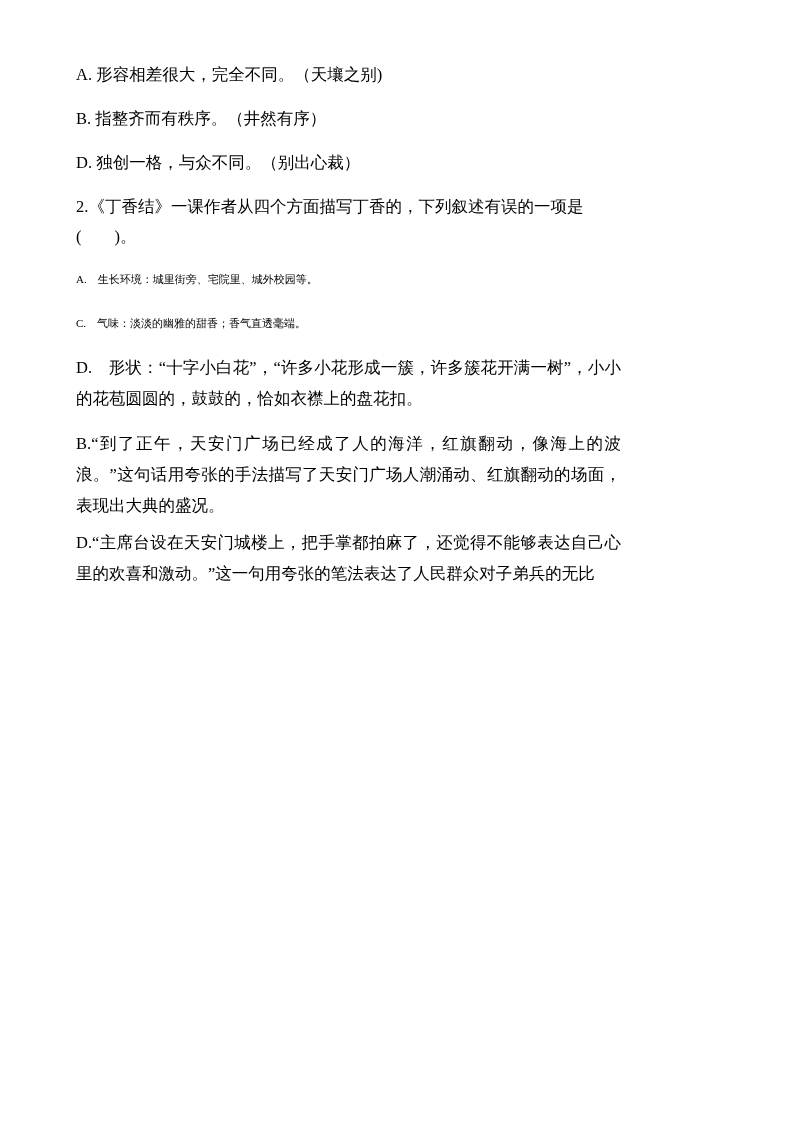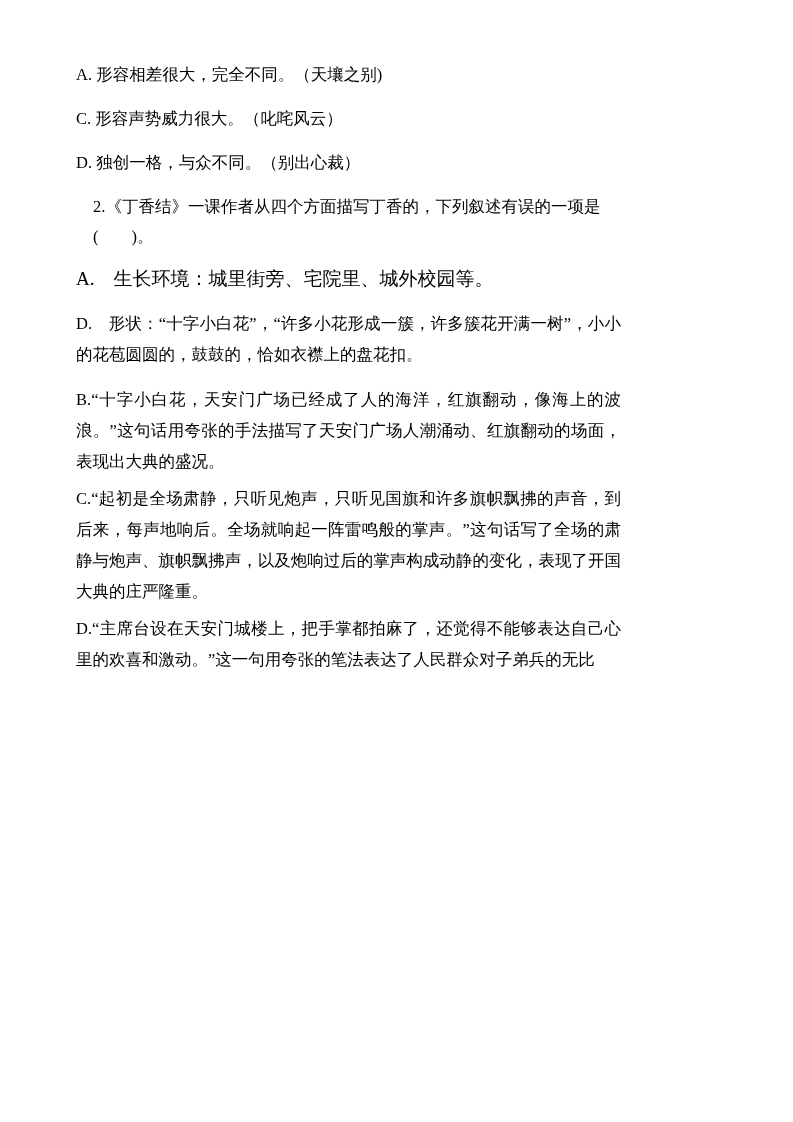--- a/index.html
+++ b/index.html
@@ -23,53 +23,53 @@
   }
   .block {
     margin: 0 0 14px 0;
   }
   .opt {
     font-size: 16.5px;
     line-height: 30px;
     margin: 0 0 14px 0;
   }
   .opt-wide {
-    font-size: 19px;
+    font-size: 11px;
     line-height: 30px;
     margin: 0 0 14px 0;
   }
   .para {
     font-size: 16.5px;
     line-height: 31px;
     margin: 0 0 6px 0;
     text-align: justify;
     text-justify: inter-ideograph;
   }
   .q {
     font-size: 16.5px;
     line-height: 30px;
-    margin: 2px 0 12px 17px;
+    margin: 2px 0 12px 0;
   }
 </style>
 </head>
 <body>
 
 <div class="page">
 
   <div class="block">
     <div class="opt">A. 形容相差很大，完全不同。（天壤之别)</div>
-    <div class="opt">C. 形容声势威力很大。（叱咤风云）</div>
+    <div class="opt">B. 指整齐而有秩序。（井然有序）</div>
     <div class="opt">D. 独创一格，与众不同。（别出心裁）</div>
   </div>
 
   <div class="block">
     <div class="q">2.《丁香结》一课作者从四个方面描写丁香的，下列叙述有误的一项是(　　)。</div>
     <div class="opt-wide">A.　生长环境：城里街旁、宅院里、城外校园等。</div>
+    <div class="opt-wide">C.　气味：淡淡的幽雅的甜香；香气直透毫端。</div>
     <div class="para">D.　形状：“十字小白花”，“许多小花形成一簇，许多簇花开满一树”，小小的花苞圆圆的，鼓鼓的，恰如衣襟上的盘花扣。</div>
   </div>
 
   <div class="block">
-    <div class="para">B.“十字小白花，天安门广场已经成了人的海洋，红旗翻动，像海上的波浪。”这句话用夸张的手法描写了天安门广场人潮涌动、红旗翻动的场面，表现出大典的盛况。</div>
-    <div class="para">C.“起初是全场肃静，只听见炮声，只听见国旗和许多旗帜飘拂的声音，到后来，每声地响后。全场就响起一阵雷鸣般的掌声。”这句话写了全场的肃静与炮声、旗帜飘拂声，以及炮响过后的掌声构成动静的变化，表现了开国大典的庄严隆重。</div>
+    <div class="para">B.“到了正午，天安门广场已经成了人的海洋，红旗翻动，像海上的波浪。”这句话用夸张的手法描写了天安门广场人潮涌动、红旗翻动的场面，表现出大典的盛况。</div>
     <div class="para">D.“主席台设在天安门城楼上，把手掌都拍麻了，还觉得不能够表达自己心里的欢喜和激动。”这一句用夸张的笔法表达了人民群众对子弟兵的无比</div>
   </div>
 
 </div>
 
 </body></html>

